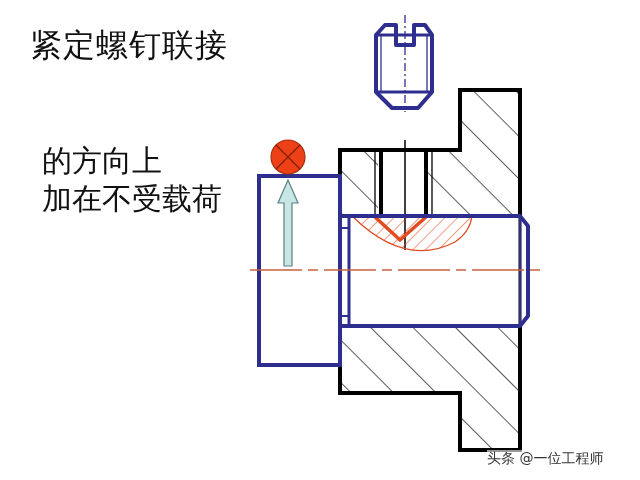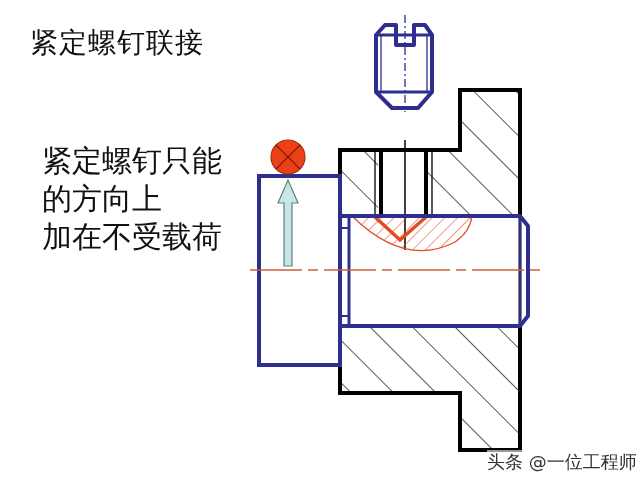--- a/index.html
+++ b/index.html
@@ -1,41 +1,40 @@
 <!DOCTYPE html>
 <html><head>
   <meta charset="utf-8">
   <style>
     html, body { margin: 0; padding: 0; background: #ffffff; }
     body { width: 640px; height: 480px; position: relative; overflow: hidden; font-family: "DejaVu Sans", sans-serif; }
     .title {
       position: absolute; left: 30px; top: 24px;
-      font-size: 28px; color: #111; letter-spacing: 1px; font-weight: normal;
+      font-size: 32px; color: #111; letter-spacing: 1px; font-weight: normal;
       font-family: Liberation Sans, sans-serif;
     }
     .note {
       position: absolute; left: 42px; top: 142px;
       font-size: 30px; line-height: 38px; color: #111;
       font-family: "DejaVu Serif", serif;
     }
     .note div { white-space: nowrap; }
     .watermark {
       position: absolute; left: 487px; top: 450px;
-      font-size: 18px; color: #333; background: rgba(255,255,255,0.6);
+      font-size: 14px; color: #333; background: rgba(255,255,255,0.6);
       font-family: "DejaVu Sans", sans-serif;
     }
     svg.drawing { position: absolute; left: 0; top: 0; }
   </style>
 </head>
 <body>
 
 <div class="title">紧定螺钉联接</div>
 
 <div class="note">
-  <div>紧定螺钉只能</div>
   <div>的方向上</div>
   <div>加在不受载荷</div>
 </div>
 
 <svg class="drawing" width="640" height="480" viewBox="0 0 640 480">
   <defs>
     <pattern id="hatch" patternUnits="userSpaceOnUse" width="30" height="30" patternTransform="rotate(-45)">
       <line x1="0" y1="0" x2="0" y2="30" stroke="#000" stroke-width="1.3"></line>
     </pattern>
     <pattern id="hatchRed" patternUnits="userSpaceOnUse" width="9" height="9" patternTransform="rotate(45)">

